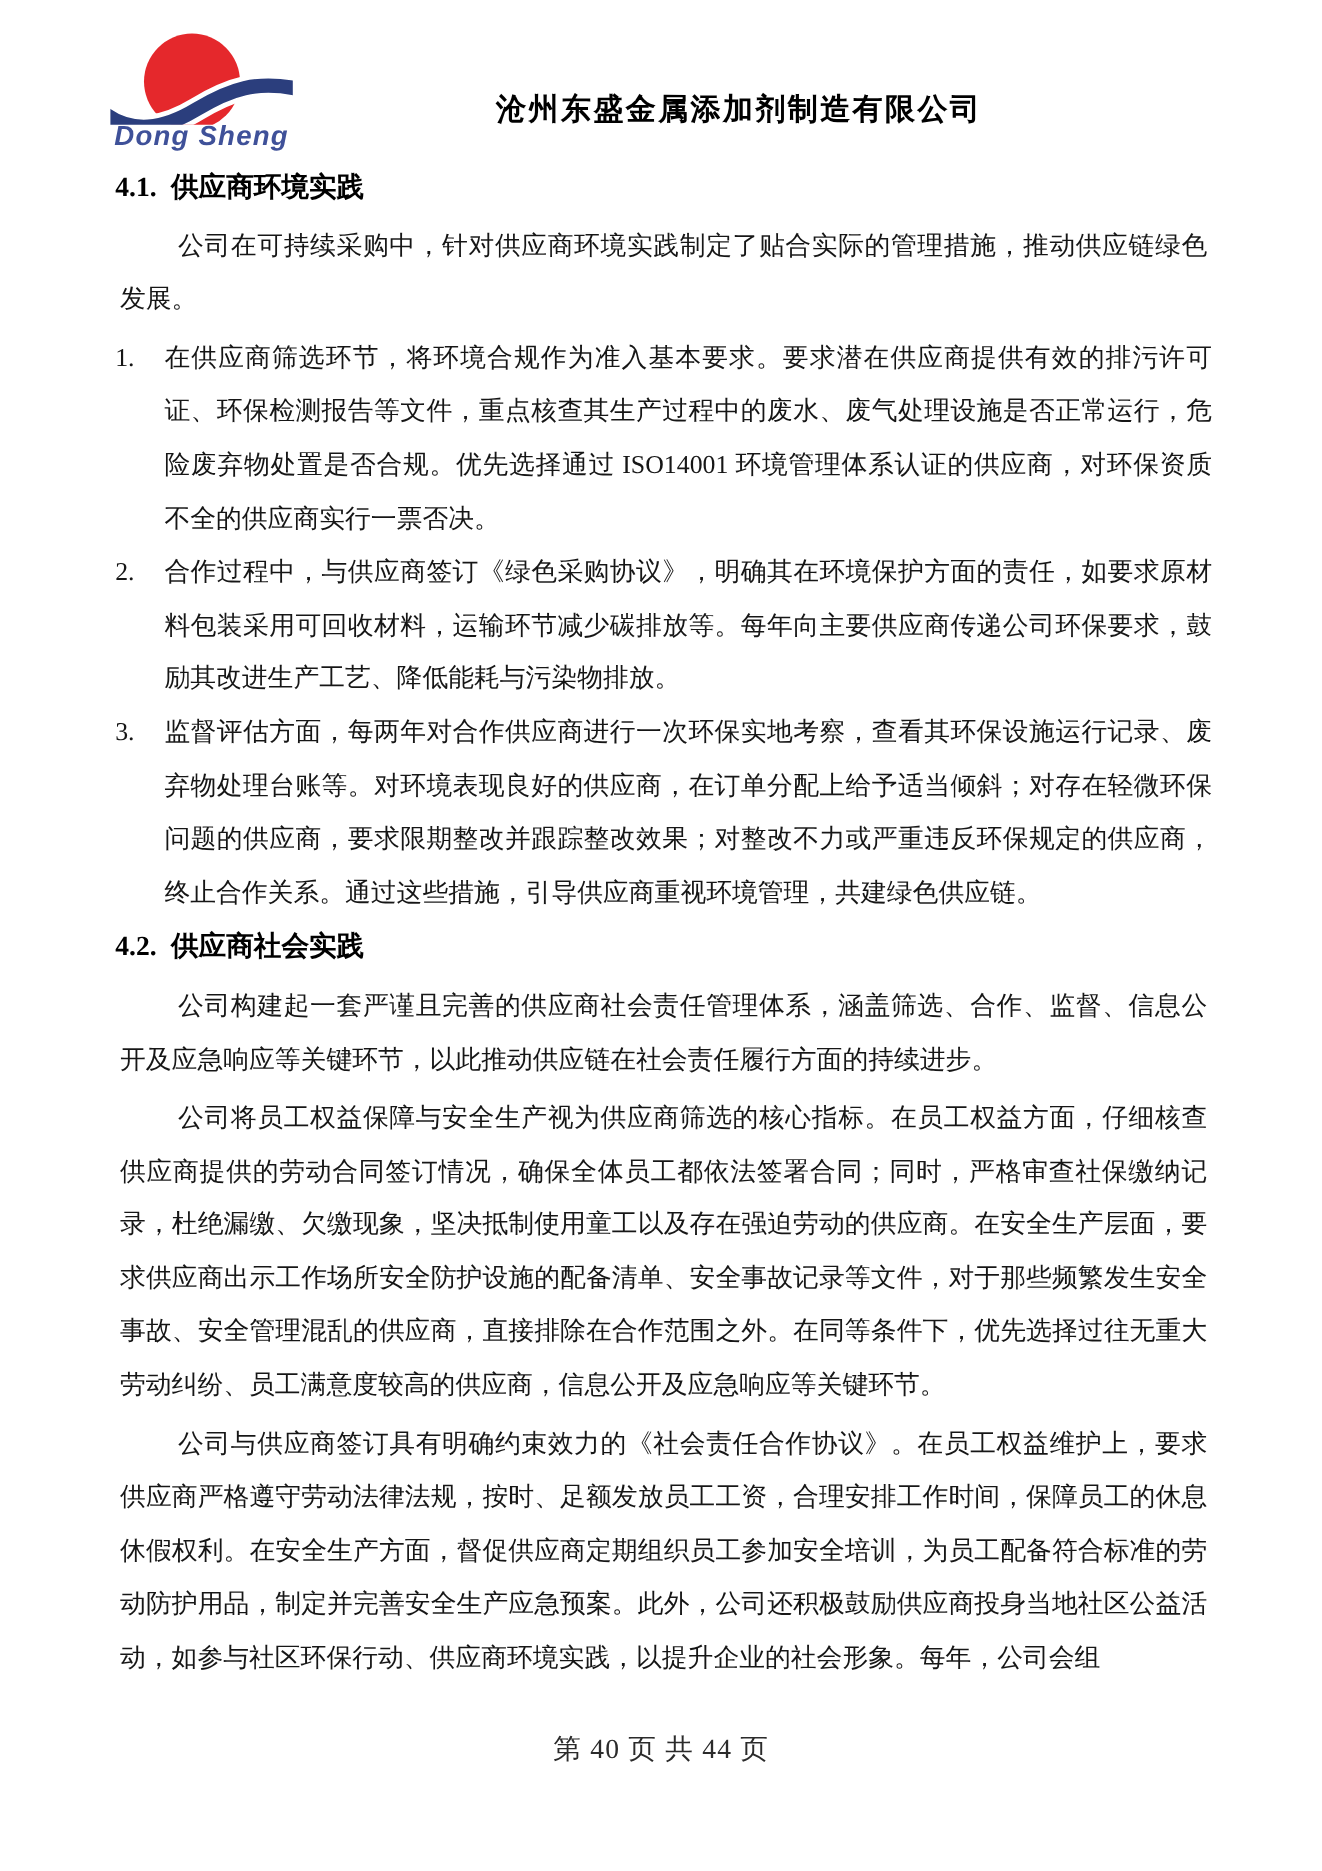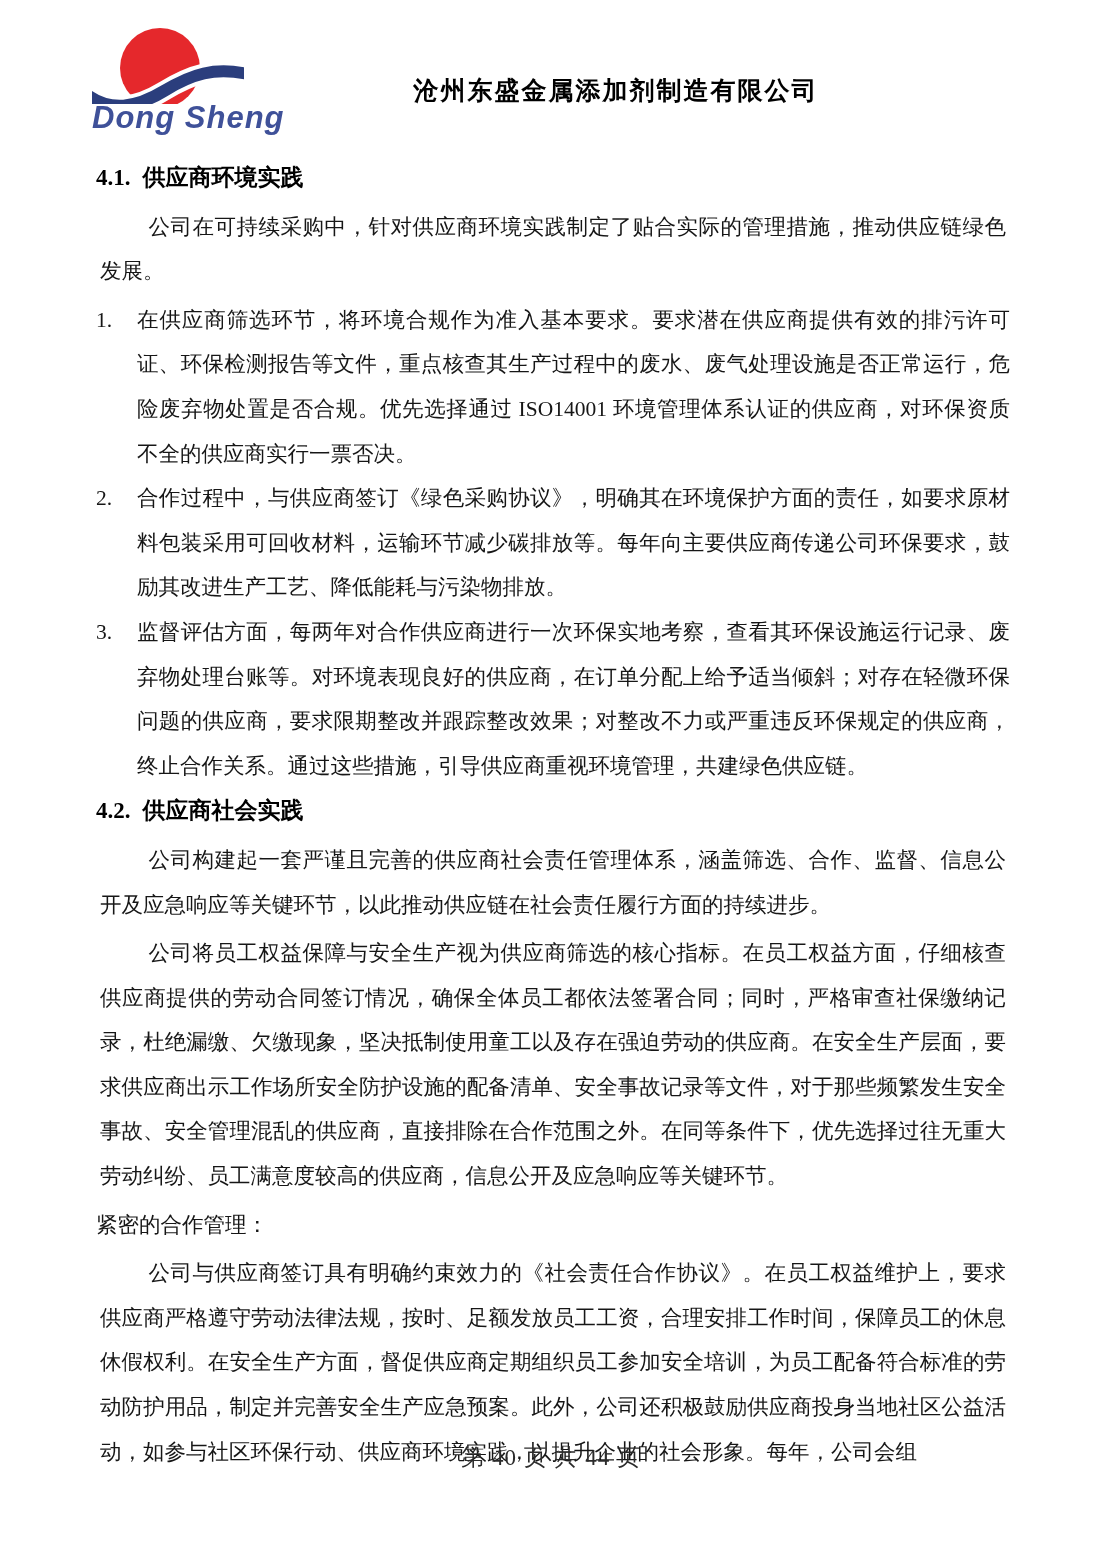--- a/index.html
+++ b/index.html
@@ -26,21 +26,21 @@
     width: 152px;
     height: 112px;
   }
   .logo svg { display: block; width: 152px; height: 80px; }
   .logo-text {
     margin-top: -4px;
     text-align: center;
     font-family: "Liberation Sans", "DejaVu Sans", sans-serif;
     font-style: italic;
     font-weight: bold;
-    font-size: 31px;
+    font-size: 23px;
     letter-spacing: 1px;
     color: var(--logo-text-blue, #3f5199);
     white-space: nowrap;
   }
   .company-title {
     position: absolute;
     top: 74px;
     left: 190px;
     right: 60px;
     margin: 0;
@@ -49,21 +49,21 @@
     font-weight: bold;
     font-size: 25px;
     letter-spacing: 2px;
     color: #000000;
     white-space: nowrap;
   }
 
   
   .content {
     position: absolute;
-    top: 155px;
+    top: 133px;
     left: 96px;
     width: 914px;
     font-size: 21.5px;
     line-height: 44.6px;
   }
   .sec-heading {
     margin: 0;
     font-family: "Liberation Sans", "DejaVu Sans", sans-serif;
     font-weight: bold;
     font-size: 23px;
@@ -143,20 +143,19 @@
       </div>
     </div>
 
     <h2 class="sec-heading">
       <span class="sec-num">4.2.</span><span>供应商社会实践</span>
     </h2>
     <p class="para indent">公司构建起一套严谨且完善的供应商社会责任管理体系，涵盖筛选、合作、监督、信息公开及应急响应等关键环节，以此推动供应链在社会责任履行方面的持续进步。</p>
 
     <p class="para indent">公司将员工权益保障与安全生产视为供应商筛选的核心指标。在员工权益方面，仔细核查供应商提供的劳动合同签订情况，确保全体员工都依法签署合同；同时，严格审查社保缴纳记录，杜绝漏缴、欠缴现象，坚决抵制使用童工以及存在强迫劳动的供应商。在安全生产层面，要求供应商出示工作场所安全防护设施的配备清单、安全事故记录等文件，对于那些频繁发生安全事故、安全管理混乱的供应商，直接排除在合作范围之外。在同等条件下，优先选择过往无重大劳动纠纷、员工满意度较高的供应商，信息公开及应急响应等关键环节。</p>
 
-    <p class="sub-label">紧密的合作管理：</p>
     <p class="para indent">公司与供应商签订具有明确约束效力的《社会责任合作协议》。在员工权益维护上，要求供应商严格遵守劳动法律法规，按时、足额发放员工工资，合理安排工作时间，保障员工的休息休假权利。在安全生产方面，督促供应商定期组织员工参加安全培训，为员工配备符合标准的劳动防护用品，制定并完善安全生产应急预案。此外，公司还积极鼓励供应商投身当地社区公益活动，如参与社区环保行动、供应商环境实践，以提升企业的社会形象。每年，公司会组</p>
 
   </div>
 
   <div class="footer">第 40 页 共 44 页</div>
 
 </div>
 
 </body></html>

